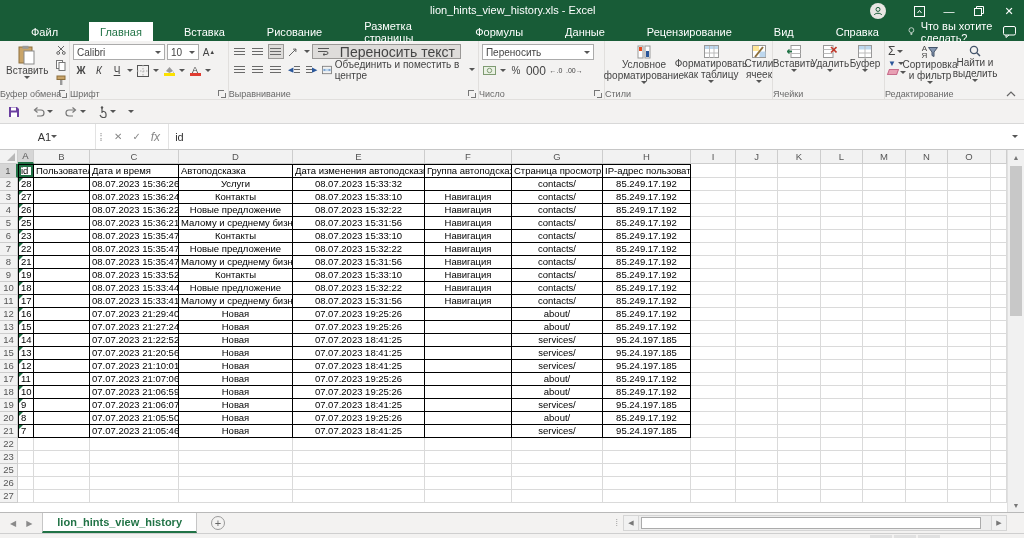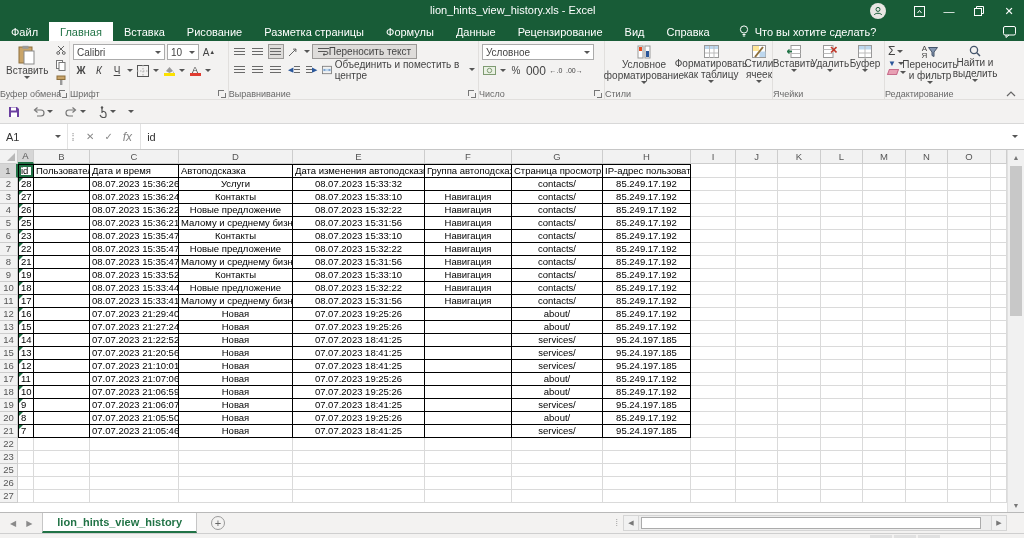--- a/index.html
+++ b/index.html
@@ -8,21 +8,21 @@
 
   
   .titlebar { height:22px; background:#185C37; display:flex; align-items:center; color:#fff; }
   .tb-title { position:absolute; left:430px; top:4px; font-size:11px; color:#fff; }
   .tb-right { margin-left:auto; display:flex; align-items:center; height:22px; }
   .tb-btn { width:30px; height:22px; display:flex; align-items:center; justify-content:center; color:#fff; font-size:11px; }
   .avatar-c { width:16px; height:16px; border-radius:50%; background:#E8E6E3; display:flex; align-items:center; justify-content:center; margin-right:18px; }
 
   
   .tabsrow { height:19px; background:#185C37; display:flex; align-items:stretch; color:#fff; font-size:11px; }
-  .rtab { padding:0 11px; display:flex; align-items:center; cursor:default; }
+  .rtab { padding:0 11px; display:flex; align-items:center; cursor:default;margin-left:20px; }
   .rtab.active { background:#fff; color:#217346; }
   .tellme { display:flex; align-items:center; gap:6px; margin-left:18px; }
   .tabs-right { margin-left:auto; display:flex; align-items:center; padding-right:8px; }
 
   
   .ribbon { height:59px; background:#F3F2F1; display:flex; border-bottom:1px solid #E1DFDD; color:#444; }
   .rgroup { position:relative; border-right:1px solid #E1DFDD; padding:3px 3px 12px 3px; display:flex; }
   .glabel { position:absolute; bottom:0px; left:0; right:0; text-align:left; font-size:9px; color:#696969; }
   .dl { position:absolute; right:2px; bottom:1px; width:8px; height:8px; }
   .dl::before { content:''; position:absolute; left:0; top:0; width:5px; height:5px; border-left:1px solid #777; border-top:1px solid #777; }
@@ -38,21 +38,21 @@
   .redbar { display:block; width:11px; height:3px; background:#E03C31; margin-top:-1px; }
   .yelbar { display:block; width:11px; height:3px; background:#FCE100; margin-top:-1px; }
   .eraser { width:10px; height:6px; background:#E8A0B4; transform:skewX(-20deg); display:inline-block; border:1px solid #c76d8c; }
   .collapse { margin-left:auto; align-self:flex-end; padding:2px 8px; color:#666; font-size:10px; }
 
   
   .qat { height:24px; background:#F3F2F1; border-bottom:1px solid #D8D8D8; display:flex; align-items:center; gap:12px; padding-left:8px; color:#555; }
 
   
   .fbar { height:26px; background:#fff; border-bottom:1px solid #C6C6C6; display:flex; align-items:stretch; font-size:11px; color:#333; }
-  .namebox { width:68px; display:flex; align-items:center; justify-content:space-between; padding:0 6px; border-right:1px solid #E3E3E3; }
+  .namebox { width:96px; display:flex; align-items:center; justify-content:center; padding:0 6px; border-right:1px solid #E3E3E3; }
   .fb-handle { width:10px; display:flex; align-items:center; justify-content:center; color:#999; }
   .fb-icons { display:flex; align-items:center; gap:10px; padding:0 8px; border-right:1px solid #E3E3E3; color:#888; }
   .fb-content { flex:1; display:flex; align-items:center; padding-left:6px; }
   .fb-exp { width:18px; display:flex; align-items:center; justify-content:center; color:#777; }
 
   
   .gridwrap { position:relative; height:362px; overflow:hidden; background:#fff; }
   table.grid { border-collapse:separate; border-spacing:0; table-layout:fixed; width:1007px; }
   .grid th, .grid td { height:12.7px; padding:0 2px; font-size:9.5px; font-weight:normal; white-space:nowrap; overflow:hidden; line-height:12px; }
   .hd { background:#F2F2F2; color:#555; border-right:1px solid #CDCDCD; border-bottom:1px solid #CDCDCD; text-align:center; font-size:10px; }
@@ -250,21 +250,21 @@
           </div>
         <div class="sbtn toggled">
             <span class="lines"></span>
           </div>
         <div class="sbtn">
           <svg width="11" height="11" viewBox="0 0 11 11">
               <path d="M1 10 L8 3 M8 3 L5 3.2 M8 3 L7.8 6" stroke="#666" fill="none"></path>
             </svg>
         </div>
         <span class="dd"></span>
-        <div class="sbtn toggled" style="gap:0;padding:0 5px;font-size:10px">
+        <div class="sbtn toggled" style="gap:11px;padding:0 5px;font-size:14px">
           <svg width="11" height="9" viewBox="0 0 11 9">
               <path d="M0 1.5 H11 M0 4.5 H8 q2 0 2 1.5 q0 1.5 -2 1.5 H5 M5 7.5 l1.5 -1.2 M5 7.5 l1.5 1.2" stroke="#555" fill="none"></path>
             </svg>
           <span>Переносить текст</span>
         </div>
       </div>
       <div class="rrow">
         <div class="sbtn">
             <span class="lines"></span>
           </div>
@@ -293,21 +293,21 @@
         </div>
       </div>
     </div>
     <span class="glabel">Выравнивание</span>
     <span class="dl"></span>
   </div>
 
   <div class="rgroup" style="width:127px">
     <div class="rrows" style="width:100%">
       <div class="combo" style="width:112px">
-          <span>Условное</span>
+          <span>Переносить</span>
           <span class="dd"></span>
         </div>
       <div class="rrow">
         <div class="sbtn">
           <svg width="13" height="9" viewBox="0 0 13 9">
               <rect x="0.5" y="0.5" width="12" height="8" fill="#EAF1E4" stroke="#7F9B72"></rect>
               <circle cx="6.5" cy="4.5" r="2.2" fill="none" stroke="#7F9B72"></circle>
             </svg>
         </div>
         <span class="dd"></span>
@@ -404,21 +404,21 @@
           <span class="dd"></span>
         </div>
     </div>
     <div class="bigbtn" style="width:48px">
       <span style="display:flex;align-items:center;gap:1px">
         <span style="font-size:8px;line-height:7px;display:inline-block">А<br>Я</span>
         <svg width="10" height="10" viewBox="0 0 10 10">
             <path d="M0.5 0.5 H9.5 L6 5 V9.5 L4 8.5 V5 Z" fill="#8496B0" stroke="#44546A"></path>
           </svg>
       </span>
-      <span>Переносить и фильтр</span>
+      <span>Сортировка и фильтр</span>
       <span class="dd"></span>
     </div>
     <div class="bigbtn" style="width:42px">
       <svg width="12" height="12" viewBox="0 0 12 12">
           <circle cx="5" cy="5" r="3.6" fill="none" stroke="#44546A" stroke-width="1.3"></circle>
           <path d="M7.8 7.8 L11 11" stroke="#44546A" stroke-width="1.5"></path>
         </svg>
       <span>Найти и выделить</span>
       <span class="dd"></span>
     </div>

